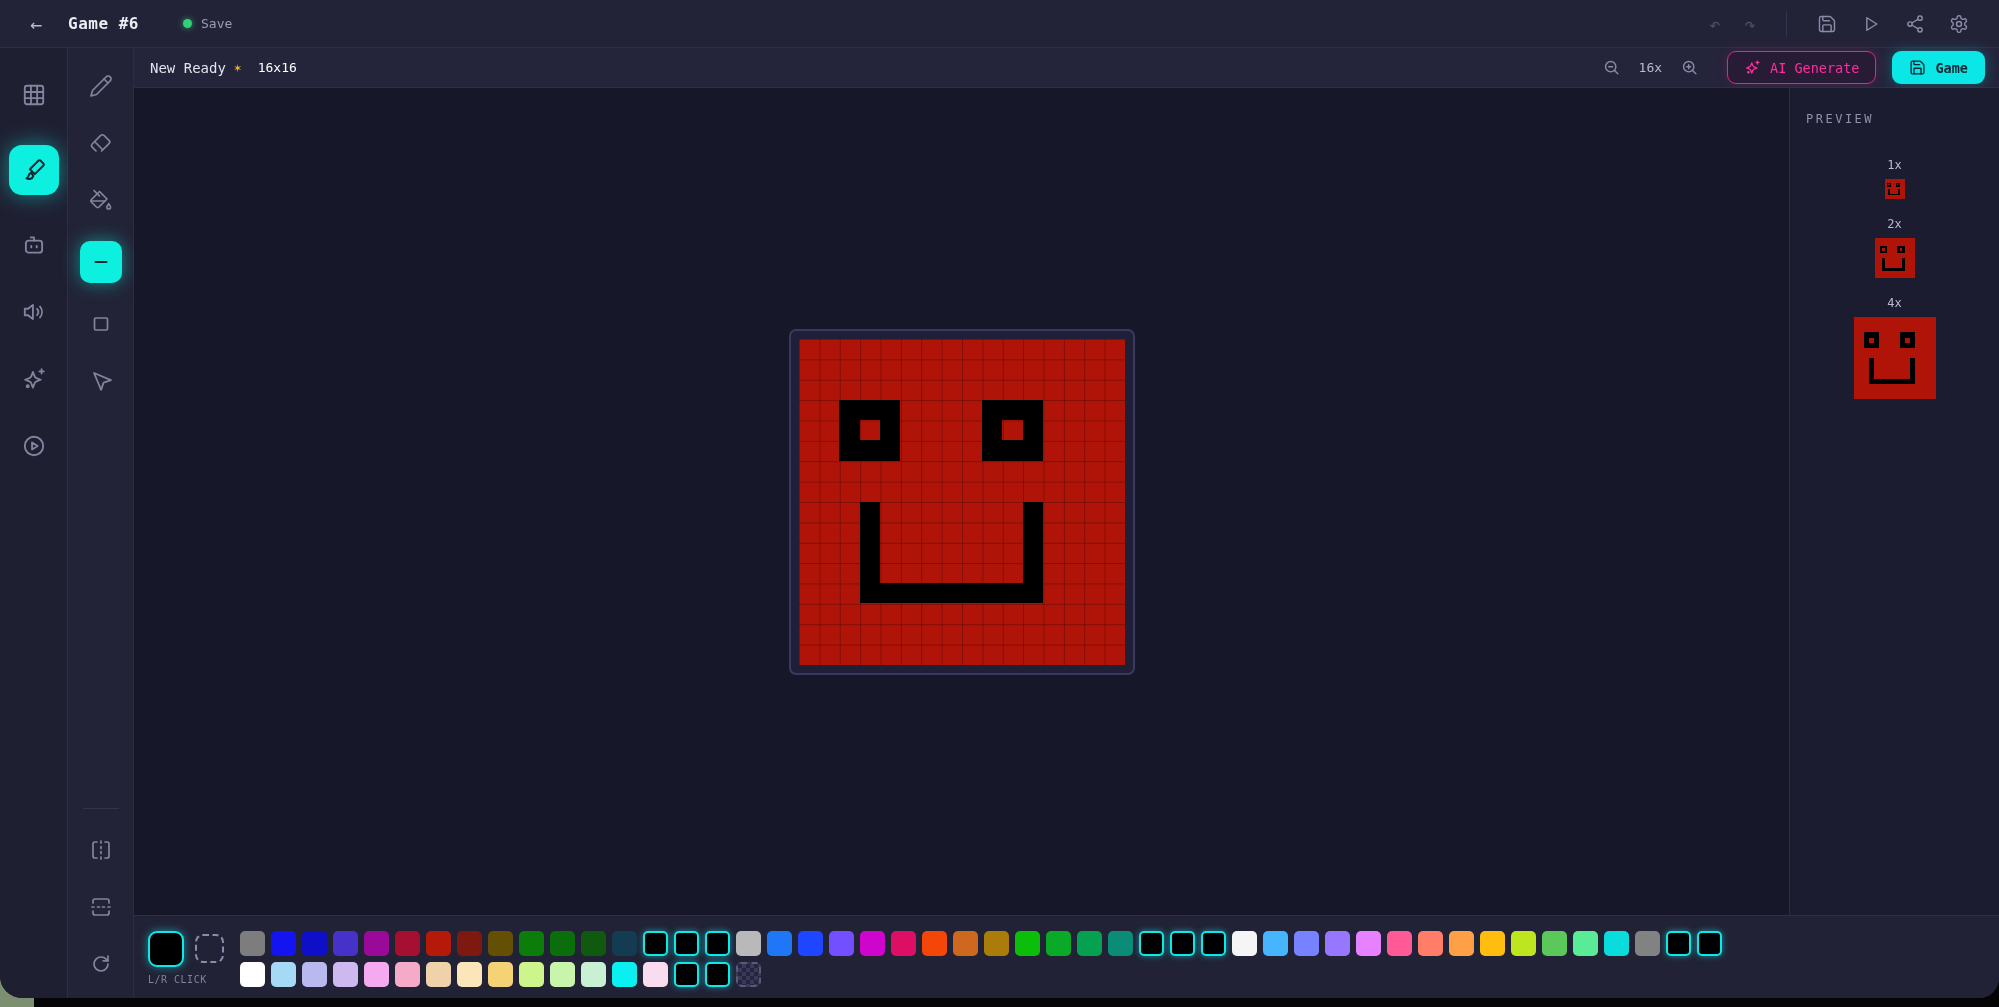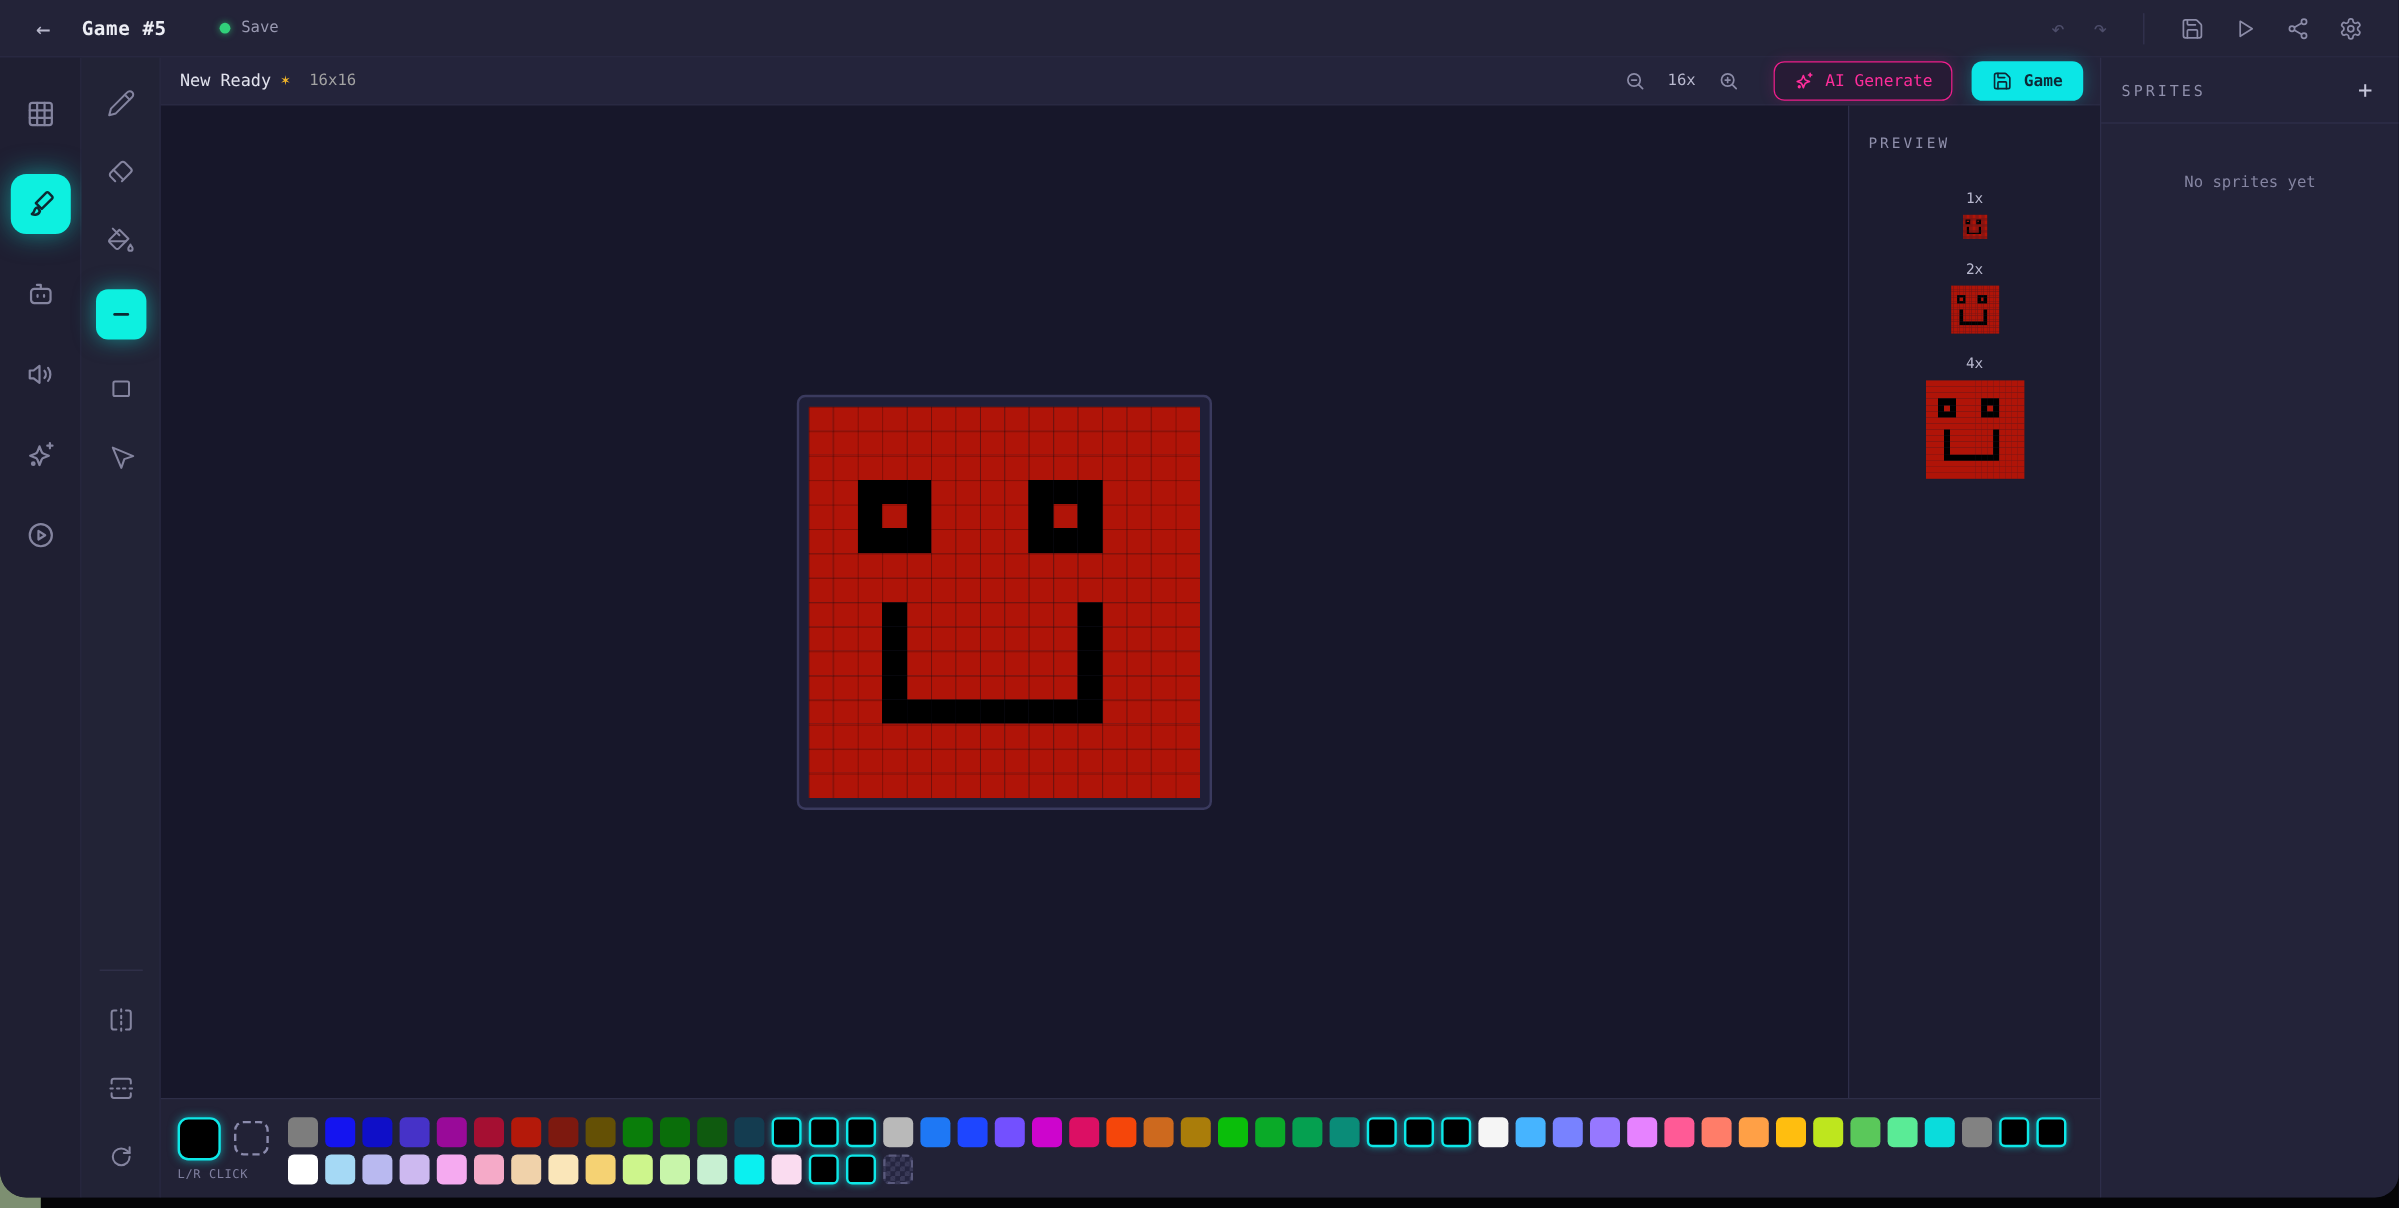--- a/index.html
+++ b/index.html
@@ -46,21 +46,21 @@
                  box-shadow:0 0 18px rgba(13,240,224,.5); }
   .tool-spacer { flex:1; }
   .tool-divider { width:36px; height:1px; background:#33334e; }
 
   
   .center { flex:1; display:flex; flex-direction:column; min-width:0; }
   .canvas-header { height:40px; flex:0 0 40px; background:#24243b; border-bottom:1px solid #2e2e48;
                    display:flex; align-items:center; padding:0 14px 0 16px; }
   .sprite-name { color:#e2e3ee; font-size:14px; }
   .unsaved-star { color:#f0b429; font-size:13px; margin-left:8px; }
-  .sprite-dims { color:#a3a3a3; font-size:13px; margin-left:16px; }
+  .sprite-dims { color:#ffffff; font-size:13px; margin-left:16px; }
   .header-spacer { flex:1; }
   .zoom-ctrl { display:flex; align-items:center; gap:14px; margin-right:24px; }
   .zoom-level { color:#b9b9cf; font-size:13px; }
   .ai-btn { display:flex; align-items:center; gap:9px; padding:7px 16px; border:1.5px solid #f01e8c;
             border-radius:9px; color:#ff2d9b; background:rgba(46,12,44,.35); font-size:13.5px;
             font-family:inherit; cursor:pointer; margin-right:16px; box-shadow:0 0 12px rgba(240,30,140,.18); }
   .save-btn { display:flex; align-items:center; gap:9px; padding:8px 17px; border:none; border-radius:9px;
               background:#0be6e6; color:#0d2836; font-size:13.5px; font-weight:bold; font-family:inherit;
               cursor:pointer; box-shadow:0 0 14px rgba(11,230,230,.28); }
 
@@ -114,21 +114,21 @@
 <body>
 
 <div class="green-corner"></div>
 
 <div class="app">
 
   <div class="topbar">
     <button class="icon-btn back-btn">
       <span>←</span>
     </button>
-    <div class="app-title">Game #5</div>
+    <div class="app-title">Game #6</div>
     <div class="status">
       <span class="status-dot"></span>
       <span class="status-text">Save</span>
     </div>
     <div class="topbar-spacer"></div>
     <div class="topbar-right">
       <button class="icon-btn dim">
         <span>↶</span>
       </button>
       <button class="icon-btn dim">
@@ -1439,24 +1439,15 @@
               <div class="swatch" style="background: rgb(10, 240, 240);"></div>
               <div class="swatch" style="background: rgb(250, 220, 240);"></div>
               <div class="swatch sel" style="background: rgb(0, 0, 0);"></div>
               <div class="swatch sel" style="background: rgb(0, 0, 0);"></div>
               <div class="swatch trans"></div>
             </div>
         </div>
       </div>
     </div>
 
-    <div class="sprites-panel">
-      <div class="sprites-header">
-        <span class="sprites-title">SPRITES</span>
-        <button class="icon-btn add-sprite">
-          <span>+</span>
-        </button>
-      </div>
-      <div class="sprites-empty">No sprites yet</div>
-    </div>
 
   </div>
 </div>
 
 </body></html>

